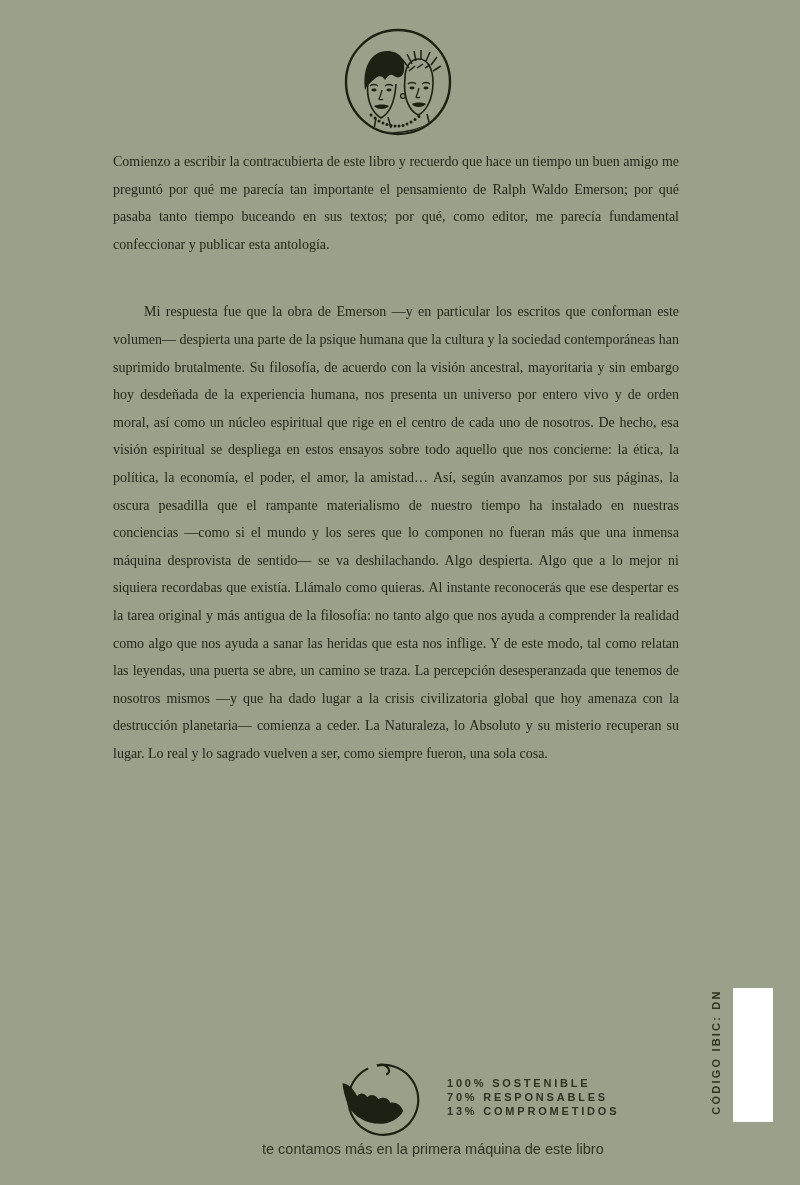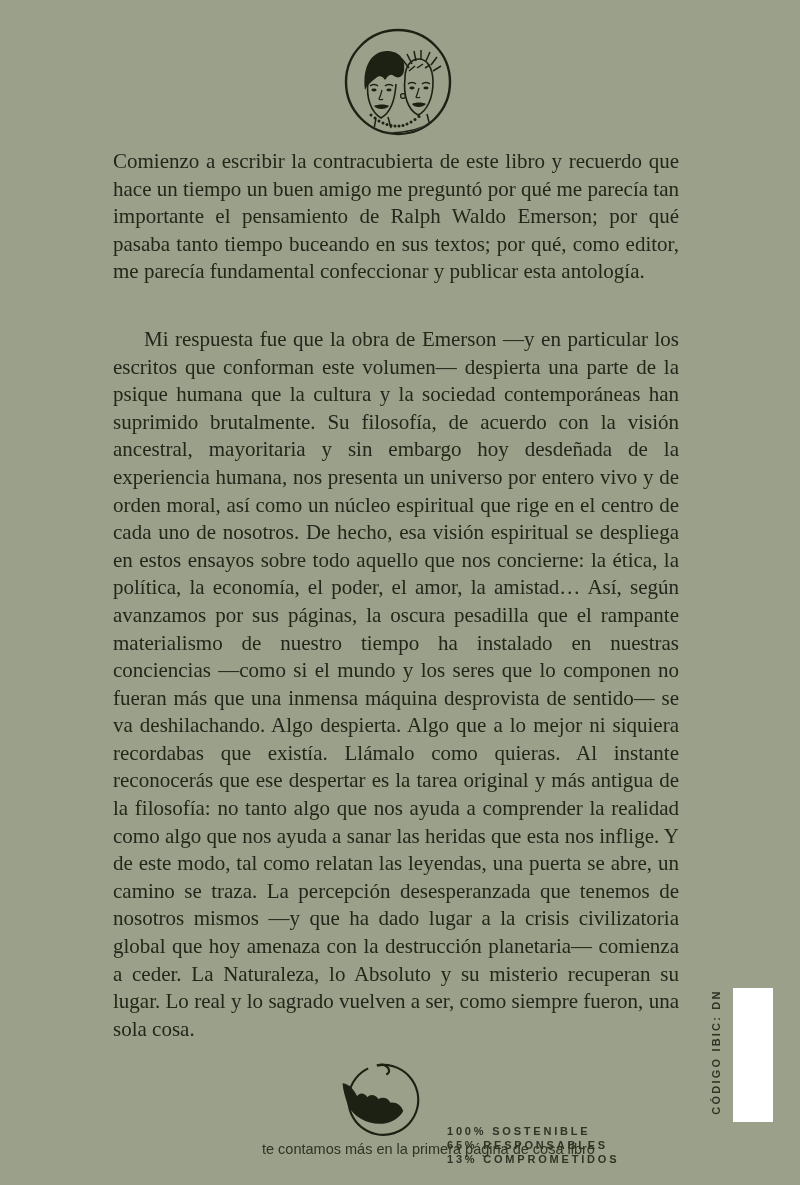--- a/index.html
+++ b/index.html
@@ -21,21 +21,21 @@
     height: 110px;
   }
 
   
   .body-text {
     position: absolute;
     left: 113px;
     top: 148px;
     width: 566px;
     color: #23271a;
-    font-size: 21px;
+    font-size: 14px;
     line-height: 27.6px;
     text-align: justify;
     hyphens: auto;
     -webkit-hyphens: auto;
   }
   .body-text p { margin: 0; }
   .body-text p.indent { text-indent: 31px; margin-top: 40px; }
 
   
   .eco-logo {
@@ -49,21 +49,20 @@
     position: absolute;
     left: 447px;
     top: 1076px;
     font-family: "Liberation Sans", sans-serif;
     font-weight: bold;
     font-size: 11px;
     line-height: 14.2px;
     letter-spacing: 2.8px;
     color: #2e3324;
     white-space: nowrap;
-    margin-top: 48px;
   }
   .footnote {
     position: absolute;
     left: 262px;
     top: 1141px;
     font-family: "Liberation Sans", sans-serif;
     font-size: 14.5px;
     color: #2e3324;
     white-space: nowrap;
   }
@@ -182,23 +181,23 @@
                C 9,42 6.5,33 6,26 Z"></path>
       <g class="ink-stroke" stroke-width="1.3">
         <path d="M 14,44 C 22,54 34,62 44,64"></path>
         <path d="M 20,54 C 28,62 38,66 48,66"></path>
       </g>
     </svg>
   </div>
 
   <div class="eco-lines">
     <div>100% SOSTENIBLE</div>
-    <div>65% RESPONSABLES</div>
+    <div>70% RESPONSABLES</div>
     <div>13% COMPROMETIDOS</div>
   </div>
 
-  <div class="footnote">te contamos más en la primera página de cosa libro</div>
+  <div class="footnote">te contamos más en la primera máquina de este libro</div>
 
   <div class="ibic">CÓDIGO IBIC: DN</div>
 
   <div class="barcode-box"></div>
 
 </div>
 
 </body></html>

